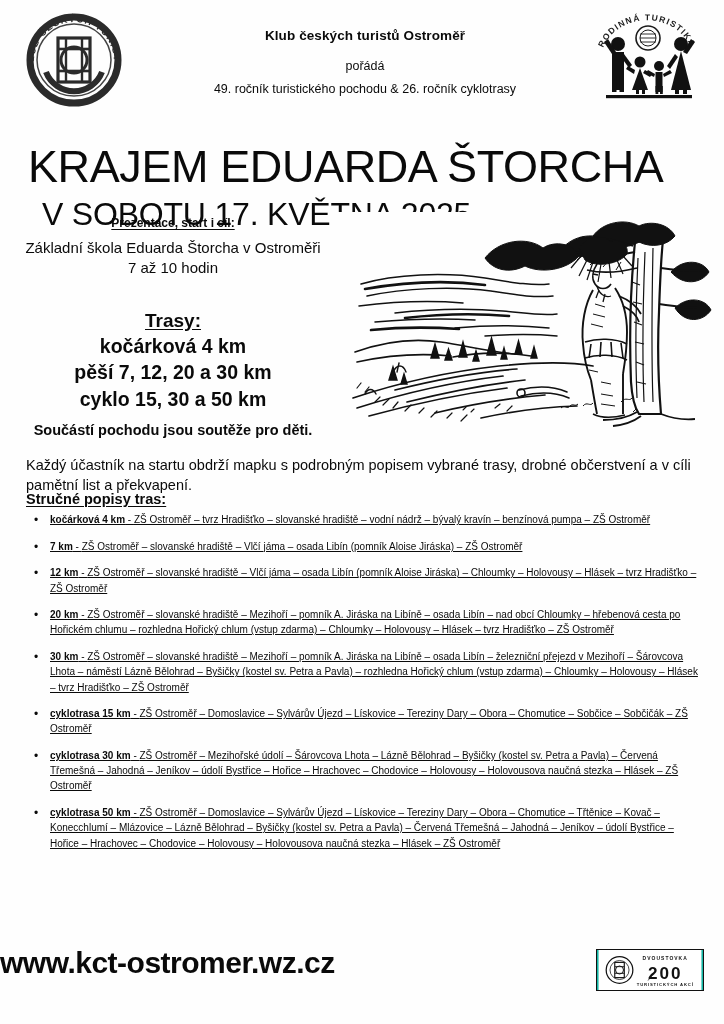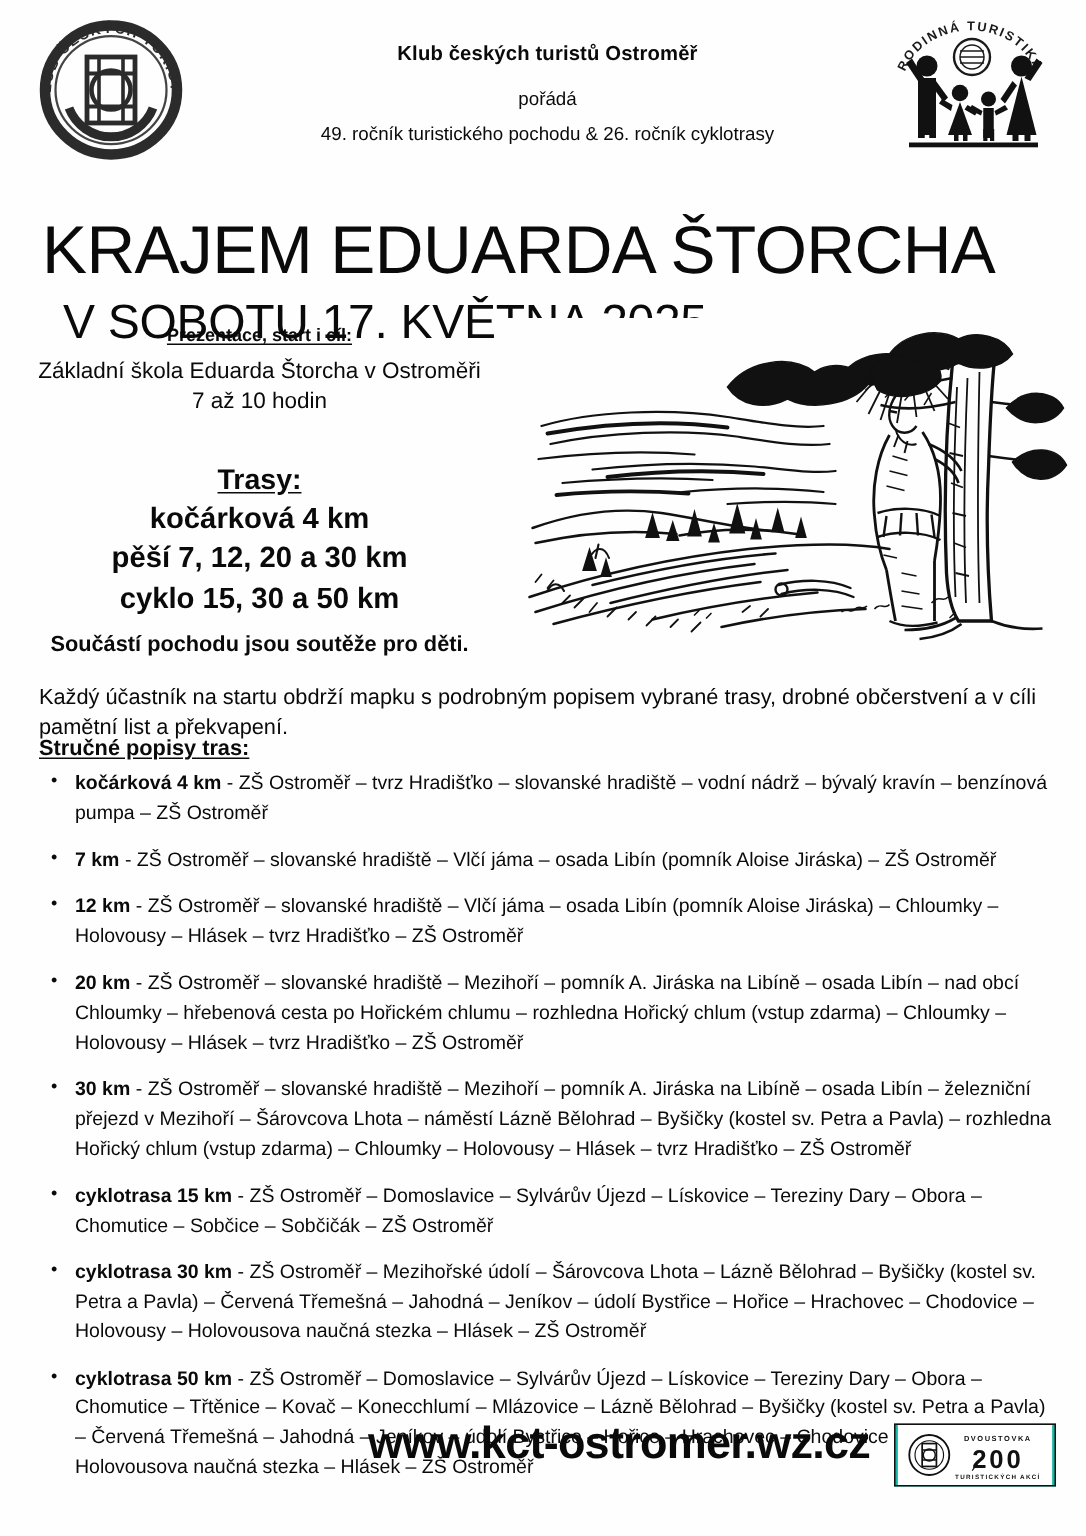--- a/index.html
+++ b/index.html
@@ -179,43 +179,44 @@
     left: 26px;
     top: 512px;
     width: 678px;
     margin: 0;
     padding: 0;
     list-style: none;
   }
   .route-item {
     position: relative;
     padding-left: 24px;
-    font-size: 13px;
+    font-size: 10px;
     line-height: 1.52;
     margin-bottom: 11.5px;
+    text-decoration: underline;
   }
   .route-item::before {
     content: "\2022";
     position: absolute;
     left: 8px;
     top: -1px;
     font-size: 12px;
     line-height: 1.52;
   }
   .route-name {
     font-weight: bold;
   }
 
   
   .footer-url {
     position: absolute;
     left: 0;
     top: 948px;
     width: 580px;
-    text-align: right;
+    text-align: left;
     font-size: 30px;
     font-weight: bold;
     letter-spacing: -0.5px;
     line-height: 1;
   }
   .badge-200 {
     position: absolute;
     left: 596px;
     top: 949px;
     width: 108px;

